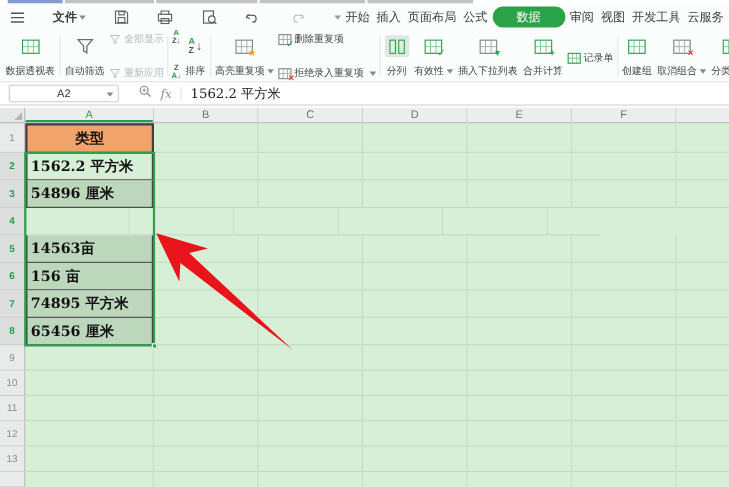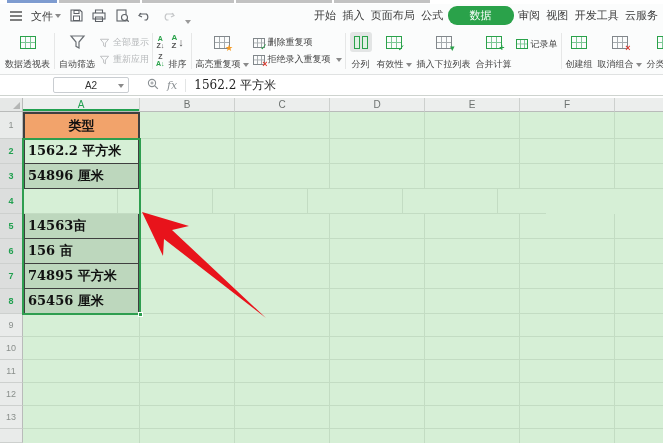--- a/index.html
+++ b/index.html
@@ -12,37 +12,37 @@
   .tabstrip { position:relative; height:4px; background:#fff; }
   .tabstrip .seg { position:absolute; top:0; height:3px; }
   .seg-active { left:7px; width:50px; background:#7e9cd0; }
   .seg-g1 { left:59px; width:81px; background:#c2c2c2; }
   .seg-g2 { left:142px; width:92px; background:#c2c2c2; }
   .seg-g3 { left:236px; width:96px; background:#c2c2c2; }
   .seg-g4 { left:334px; width:96px; background:#c2c2c2; }
 
   
   .menubar { height:23px; background:#fbfcfc; display:flex; align-items:center; padding:0 6px 0 8px; font-size:11px; color:#3b3b3b; position:relative; }
-  .mb-left { display:flex; align-items:flex-end; gap:7px; }
+  .mb-left { display:flex; align-items:center; gap:24px;font-weight:bold; }
   .mb-ic { display:flex; align-items:center; justify-content:center; width:16px; height:16px; }
   .mb-ic svg { display:block; }
   .caret { display:inline-block; width:0; height:0; border-left:3px solid transparent; border-right:3px solid transparent; border-top:4px solid #8a8a8a; margin-left:2px; }
   .tabs { position:absolute; left:296px; right:3px; top:0; height:23px; display:flex; align-items:center; justify-content:space-between;margin-left:16px; }
   .tab { font-size:11px; color:#3b3b3b; padding:2px 2px; white-space:nowrap; }
   .tab.active { background:#2aa24a; color:#fff; border-radius:9px; padding:2px 22px; }
 
   
   .ribbon { height:48px; background:#fbfcfc; border-bottom:1px solid #e0e2e2; display:flex; align-items:stretch; padding:2px 2px 1px 4px; white-space:nowrap; overflow:hidden; }
   .vsep { width:1px; background:#e6e7e7; margin:4px 3px; flex:0 0 1px; }
   .rgroup { display:flex; align-items:stretch; gap:3px; }
   .bigbtn { display:flex; flex-direction:column; align-items:center; justify-content:space-between; padding:3px 1px 2px; font-size:9px; color:#454545; }
   .bigbtn .bicon { height:20px; display:flex; align-items:center; justify-content:center; }
   .bigbtn.active-tool .bicon { background:#e3e5e5; border-radius:3px; padding:1px 4px; }
   .blabel { display:flex; align-items:center; letter-spacing:0; }
-  .smallcol { display:flex; flex-direction:column; justify-content:center; gap:4px; }
+  .smallcol { display:flex; flex-direction:column; justify-content:flex-end; gap:18px; }
   .smallbtn { display:flex; align-items:center; gap:3px; font-size:9px; color:#454545; }
   .smallbtn.disabled { color:#b7b9bb; }
 
   
   .tico { position:relative; width:16px; height:13px; border:1px solid #81878b; background-image:linear-gradient(to right,#a5abae 1px,transparent 1px),linear-gradient(to bottom,#a5abae 1px,transparent 1px); background-size:5px 6px; background-position:-1px -1px; display:inline-block; flex:0 0 auto; }
   .tico.small { width:12px; height:10px; background-size:4px 4.5px; }
   .tico .acc { position:absolute; right:-4px; bottom:-5px; font-size:9px; line-height:9px; font-weight:bold; background:transparent; }
   .acc.green { color:#2aa24a; } .acc.red { color:#e03b30; } .acc.orange { color:#f59a23; }
   .tico.greened { border-color:#2aa24a; background-image:linear-gradient(to right,#7cc795 1px,transparent 1px),linear-gradient(to bottom,#7cc795 1px,transparent 1px); }
   .splitcols { display:inline-flex; gap:2px; }
@@ -50,21 +50,21 @@
   .sorticon { display:flex; flex-direction:column; align-items:center; font-size:7px; line-height:7px; font-weight:bold; color:#2aa24a; }
   .sorticon .zz { color:#555; }
   .sortbig { display:flex; align-items:center; gap:1px; }
   .sortbig .letters { display:flex; flex-direction:column; font-size:8px; line-height:8px; font-weight:bold; }
   .sortbig .letters .a { color:#2aa24a; } .sortbig .letters .z { color:#555; }
   .sortbig .arr { font-size:11px; color:#555; }
   .funnel { display:inline-block; }
 
   
   .formulabar { height:21px; background:#fff; border-bottom:1px solid #ced3cf; display:flex; align-items:center; padding-left:8px; }
-  .namebox { width:76px; height:16px; border:1px solid #c9cdd1; border-radius:2px; display:flex; align-items:center; justify-content:center; font-size:10px; color:#333; position:relative; background:#fff;margin-left:45px; }
+  .namebox { width:100px; height:16px; border:1px solid #c9cdd1; border-radius:2px; display:flex; align-items:center; justify-content:center; font-size:10px; color:#333; position:relative; background:#fff; }
   .namebox .caret { position:absolute; right:4px; top:6px; }
   .fb-icons { display:flex; align-items:center; gap:8px; margin-left:18px; }
   .fx { font-family:"DejaVu Serif",serif; font-style:italic; font-size:11px; color:#8a8f93; }
   .fb-sep { width:1px; height:13px; background:#e3e5e5; margin-left:8px; }
   .fb-content { font-family:"DejaVu Serif","Liberation Serif",serif; font-size:12px; color:#222; margin-left:8px; }
 
   
   .sheet { position:absolute; top:98px; left:0; width:663px; height:345px; background:#d6efd6; }
   .colheaders { display:flex; height:14px; }
   .corner { width:23px; height:14px; background:#e6e8e7; border-right:1px solid #b9bbba; border-bottom:1px solid #b9bbba; position:relative; }

